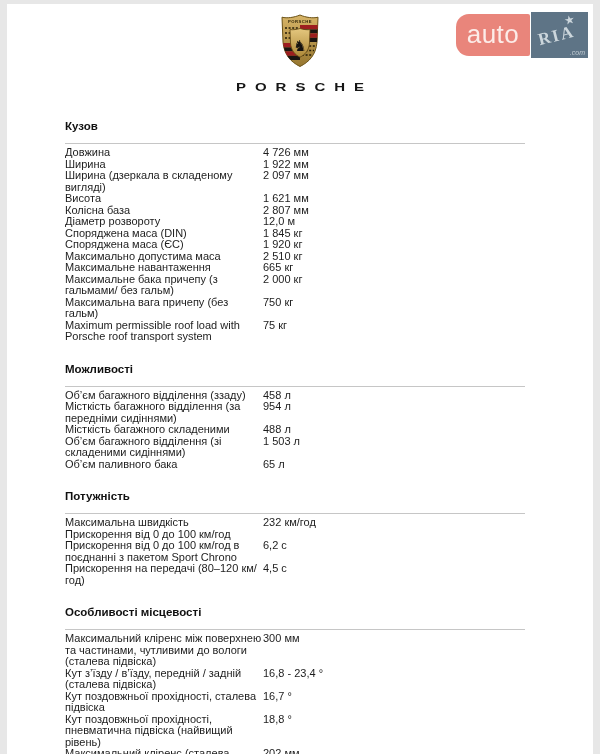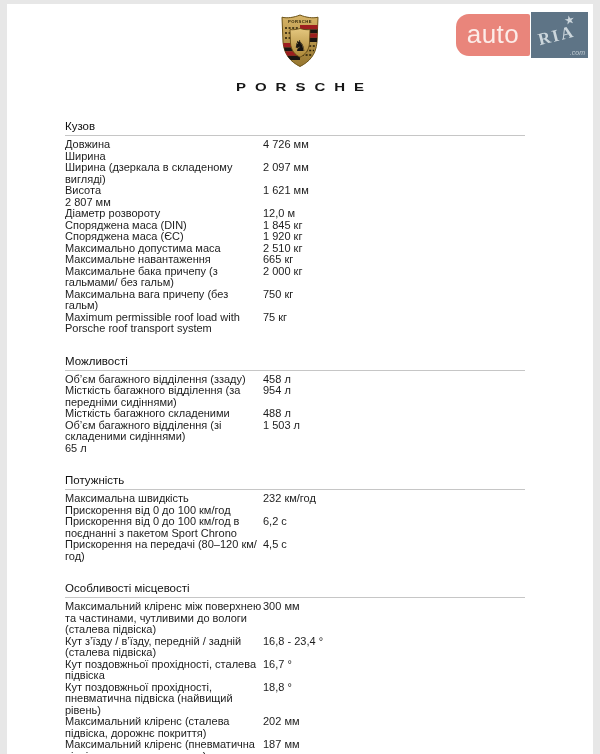--- a/index.html
+++ b/index.html
@@ -52,22 +52,22 @@
     transform:rotate(-12deg);
   }
   .ria-com {
     position:absolute; bottom:2px; right:3px;
     font-size:7px; font-style:italic; color:#c2ccd3;
   }
   
   main { margin:20px 0 0 58px; width:460px; color:#1d1d1d; }
   section { margin:0 0 20px 0; }
   .sec-title {
-    font-size:11.5px; font-weight:normal; color:#101010;
-    margin:0 0 3px 0; padding:0 0 3px 0;
+    font-size:11.5px; font-weight:bold; color:#101010;
+    margin:0 0 3px 0; padding:0 0 11px 0;
     border-bottom:1px solid #c6c6c6;
   }
   .row { display:grid; grid-template-columns:198px 262px; }
   .cell { font-size:11px; line-height:11.5px; }
 </style>
 </head>
 <body>
 
 <div class="paper">
 
@@ -135,30 +135,32 @@
 
   <main id="sections">
       <section>
         <h2 class="sec-title">Кузов</h2>
         <div class="row">
           <div class="cell label">Довжина</div>
           <div class="cell value">4 726 мм</div>
         </div>
         <div class="row">
           <div class="cell label">Ширина</div>
+          <div class="cell value">1 922 мм</div>
         </div>
         <div class="row">
           <div class="cell label">Ширина (дзеркала в складеному вигляді)</div>
           <div class="cell value">2 097 мм</div>
         </div>
         <div class="row">
           <div class="cell label">Висота</div>
           <div class="cell value">1 621 мм</div>
         </div>
         <div class="row">
+          <div class="cell label">Колісна база</div>
           <div class="cell value">2 807 мм</div>
         </div>
         <div class="row">
           <div class="cell label">Діаметр розвороту</div>
           <div class="cell value">12,0 м</div>
         </div>
         <div class="row">
           <div class="cell label">Споряджена маса (DIN)</div>
           <div class="cell value">1 845 кг</div>
         </div>
@@ -199,20 +201,21 @@
         </div>
         <div class="row">
           <div class="cell label">Місткість багажного складеними</div>
           <div class="cell value">488 л</div>
         </div>
         <div class="row">
           <div class="cell label">Об’єм багажного відділення (зі складеними сидіннями)</div>
           <div class="cell value">1 503 л</div>
         </div>
         <div class="row">
+          <div class="cell label">Об’єм паливного бака</div>
           <div class="cell value">65 л</div>
         </div>
       </section>
       <section>
         <h2 class="sec-title">Потужність</h2>
         <div class="row">
           <div class="cell label">Максимальна швидкість</div>
           <div class="cell value">232 км/год</div>
         </div>
         <div class="row">

